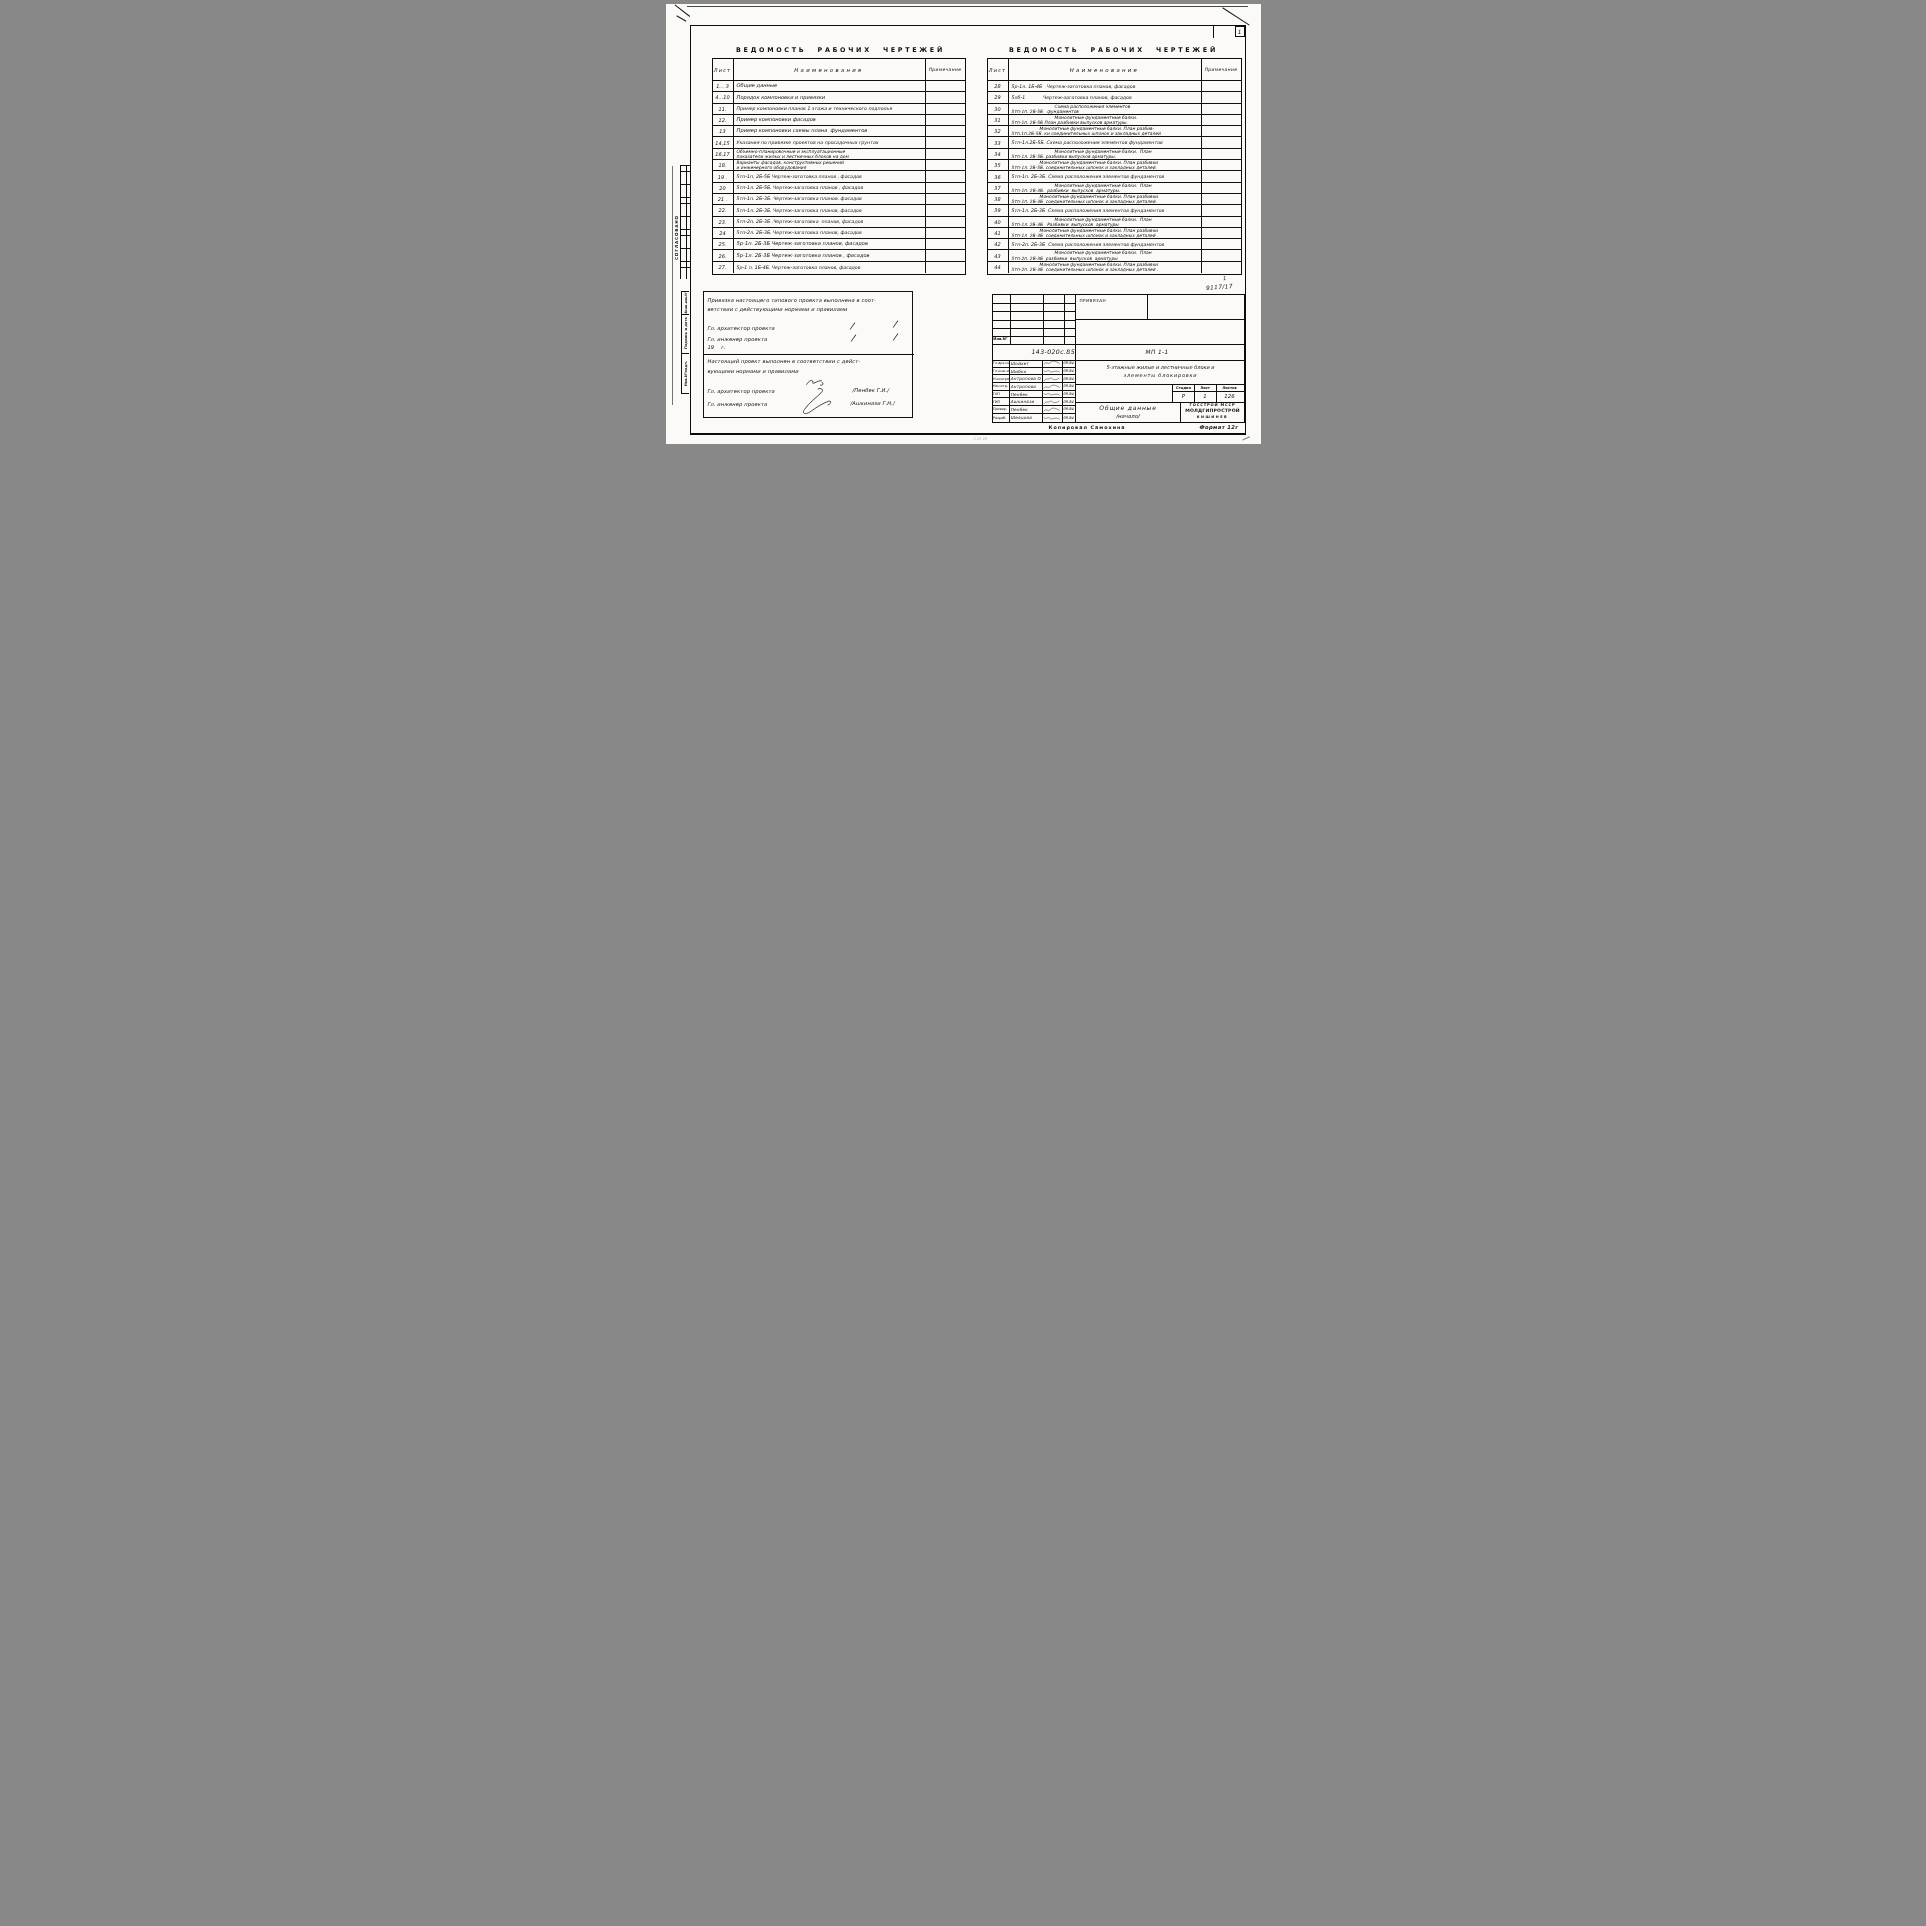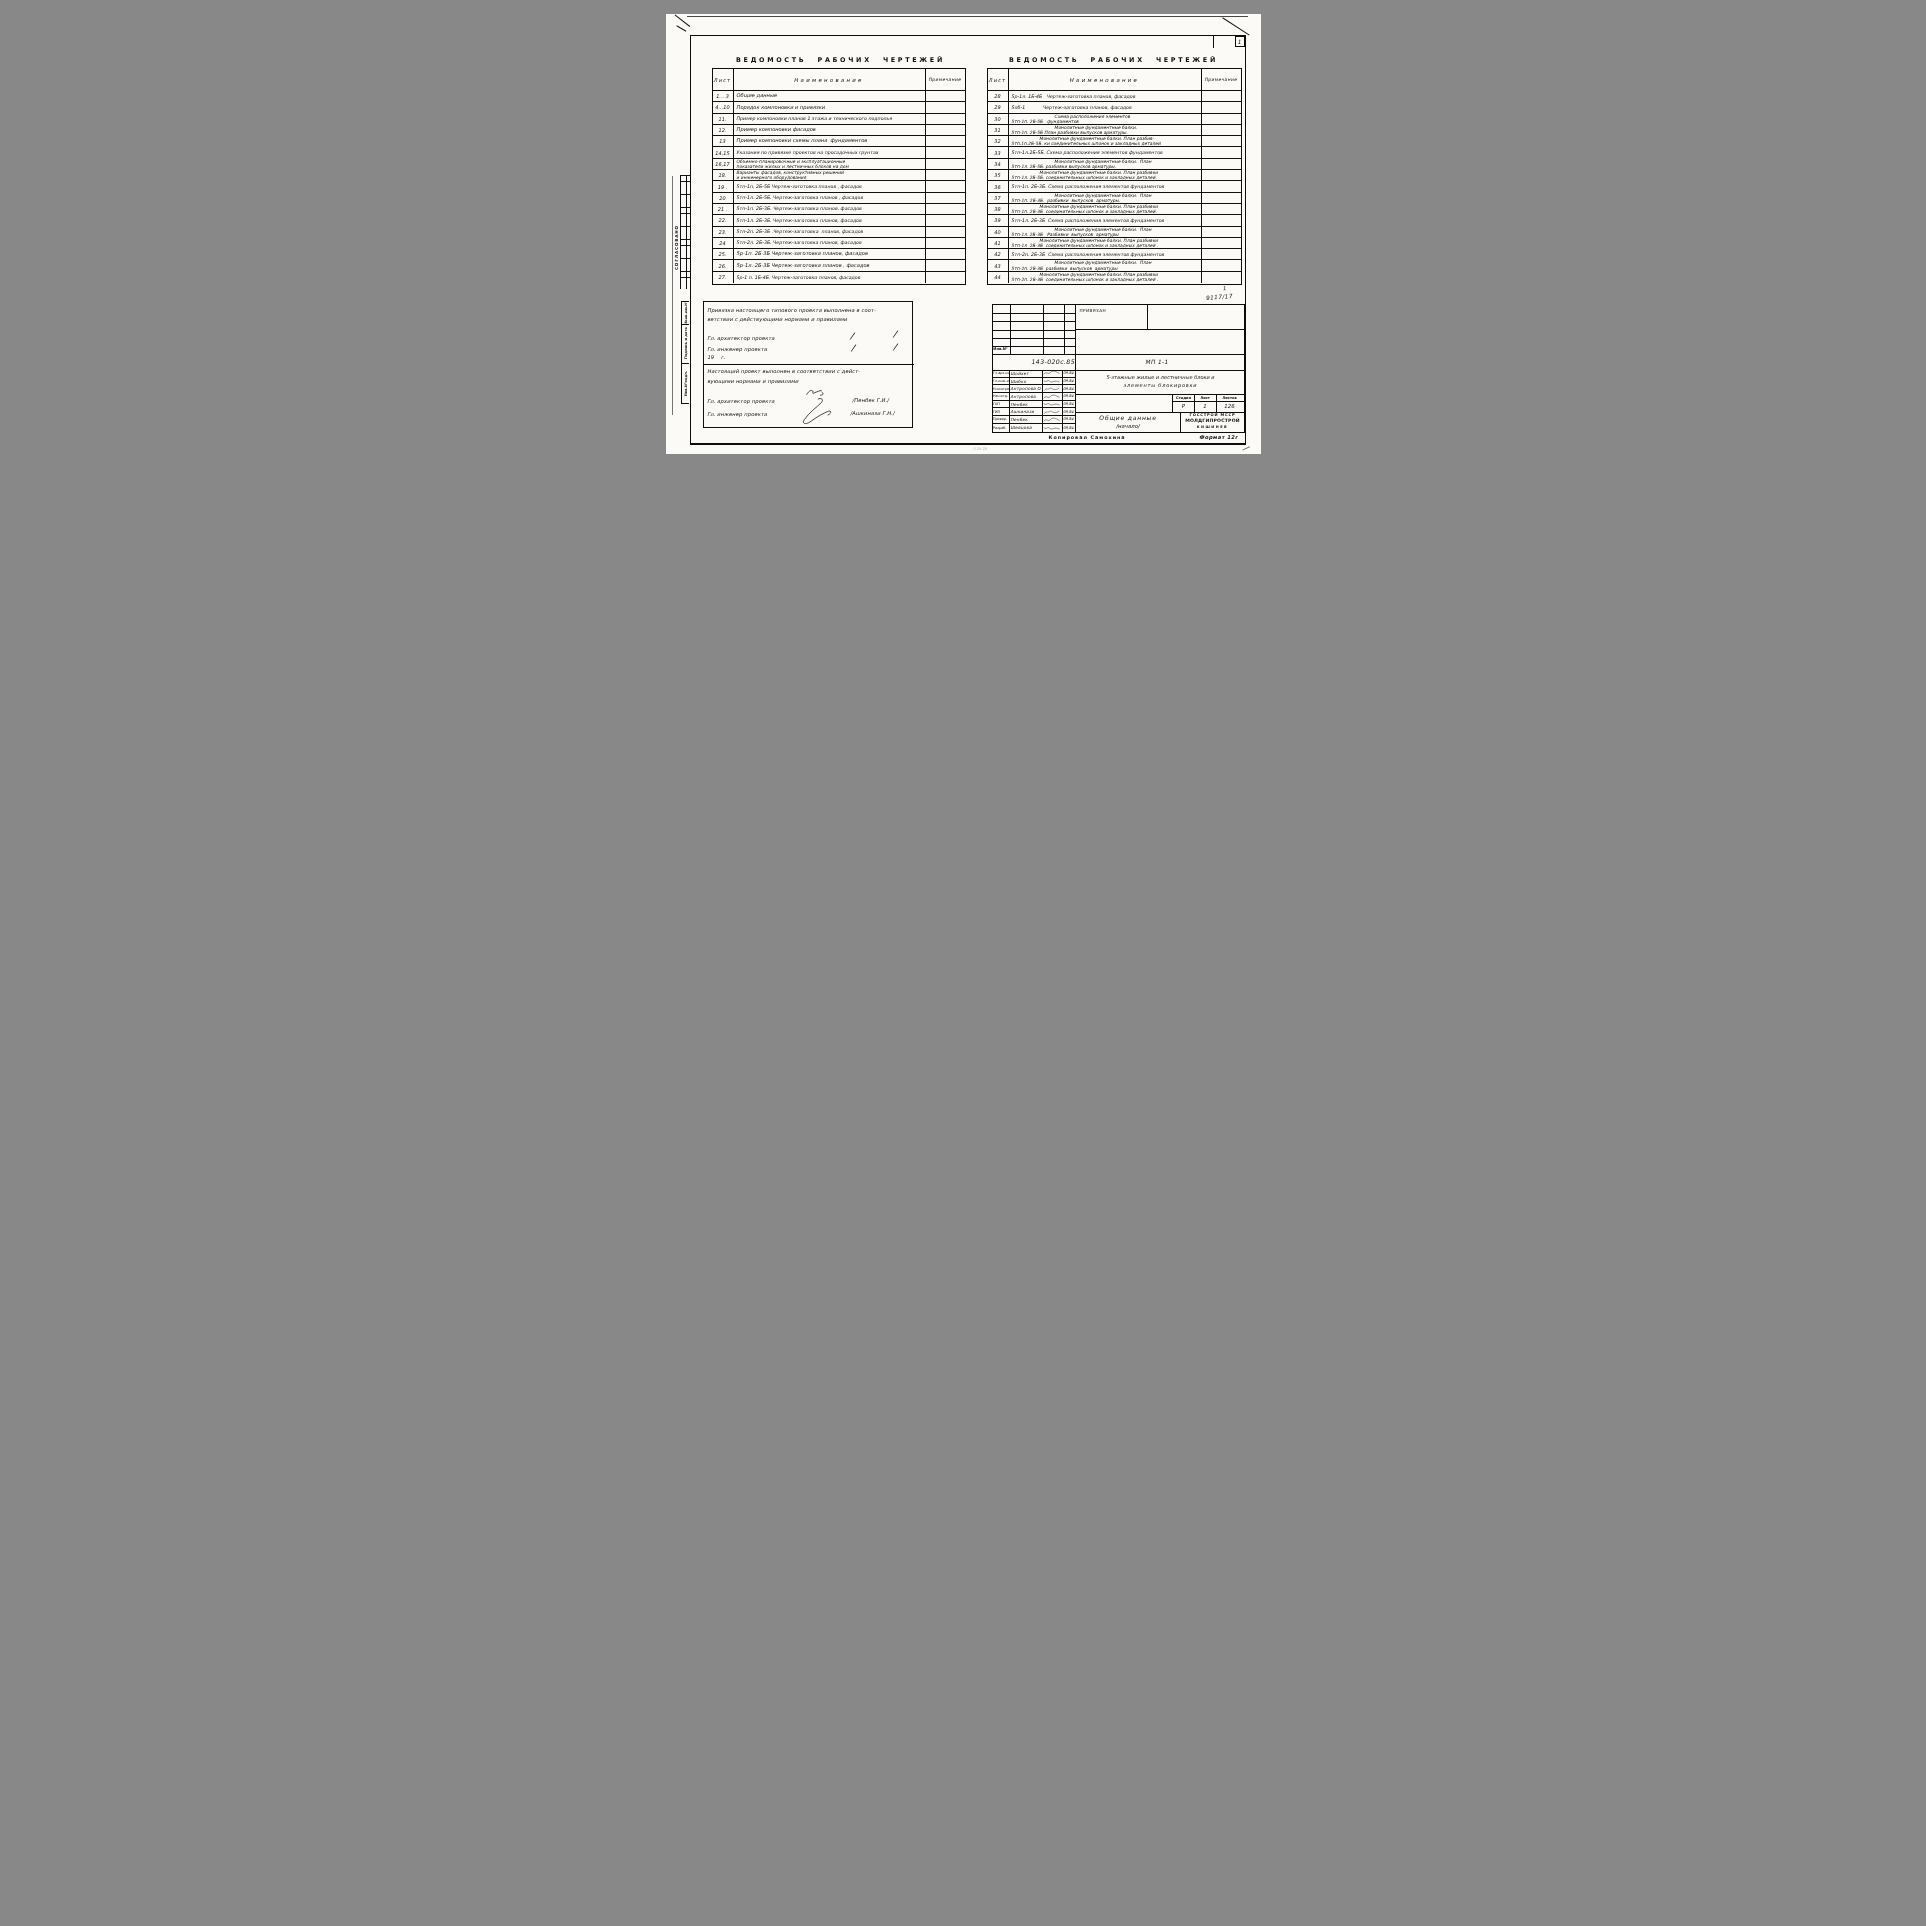--- a/index.html
+++ b/index.html
@@ -1,17 +1,17 @@
 <!DOCTYPE html>
 <html style="font-size:6.2px"><head>
 <meta charset="utf-8">
 <style>
   html,body{margin:0;padding:0;background:#888;}
   #page{position:relative;width:595px;height:440px;background:#fbfaf6;overflow:hidden;
-        font-family:"DejaVu Sans",sans-serif;color:#121212;margin:14px auto;}
+        font-family:"DejaVu Sans",sans-serif;color:#121212;margin:4px auto;}
   .abs{position:absolute;}
   .line{position:absolute;background:#0f0f0f;}
   .it{font-style:italic;}
 
   
   .frame{background:#0d0d0d;}
 
   
   .vtable{position:absolute;border:1.2px solid #0d0d0d;box-sizing:border-box;background:transparent;}
   .thead{display:grid;grid-template-columns:21px 1fr 39px;height:22px;border-bottom:1.3px solid #0d0d0d;box-sizing:border-box;}

